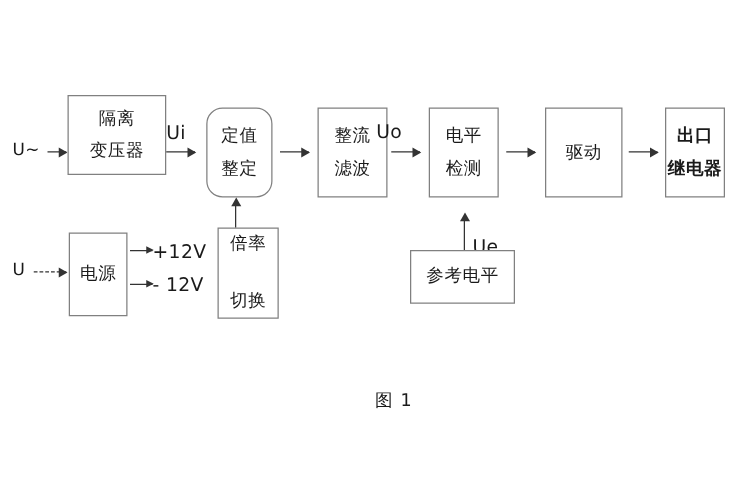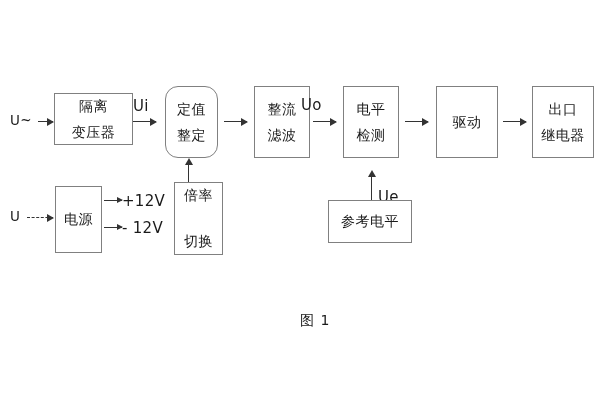--- a/index.html
+++ b/index.html
@@ -111,21 +111,21 @@
 </style>
 </head>
 <body>
 
 <div id="diagram">
 
   <span class="port-label" style="left:10px; top:112px;">U~</span>
 
   <div class="arrow-h" style="left:38px; top:121px; width:15px;"></div>
 
-  <div class="block" style="left:54px; top:93px; width:79px; height:52px;">
+  <div class="block" style="left:54px; top:76px; width:79px; height:64px;">
     <span class="ln">隔离</span>
     <span class="ln">变压器</span>
   </div>
 
   <span class="sig" style="left:133px; top:97px;">Ui</span>
 
   <div class="arrow-h" style="left:133px; top:121px; width:23px;"></div>
 
   <div class="block" style="left:165px; top:86px; width:53px; height:72px;border-radius:13px;">
     <span class="ln">定值</span>
@@ -149,21 +149,21 @@
   </div>
 
   <div class="arrow-h" style="left:405px; top:121px; width:23px;"></div>
 
   <div class="block single" style="left:436px; top:86px; width:62px; height:72px;">
     <span class="ln">驱动</span>
   </div>
 
   <div class="arrow-h" style="left:503px; top:121px; width:23px;"></div>
 
-  <div class="block" style="left:532px; top:86px; width:62px; height:72px;">
+  <div class="block" style="left:532px; top:86px; width:48px; height:72px;font-weight:bold;">
     <span class="ln">出口</span>
     <span class="ln">继电器</span>
   </div>
 
   <span class="port-label" style="left:10px; top:208px;">U</span>
 
   <div class="arrow-h dashed" style="left:27px; top:217px; width:26px;"></div>
 
   <div class="block single" style="left:55px; top:186px; width:47px; height:67px;">
     <span class="ln">电源</span>

